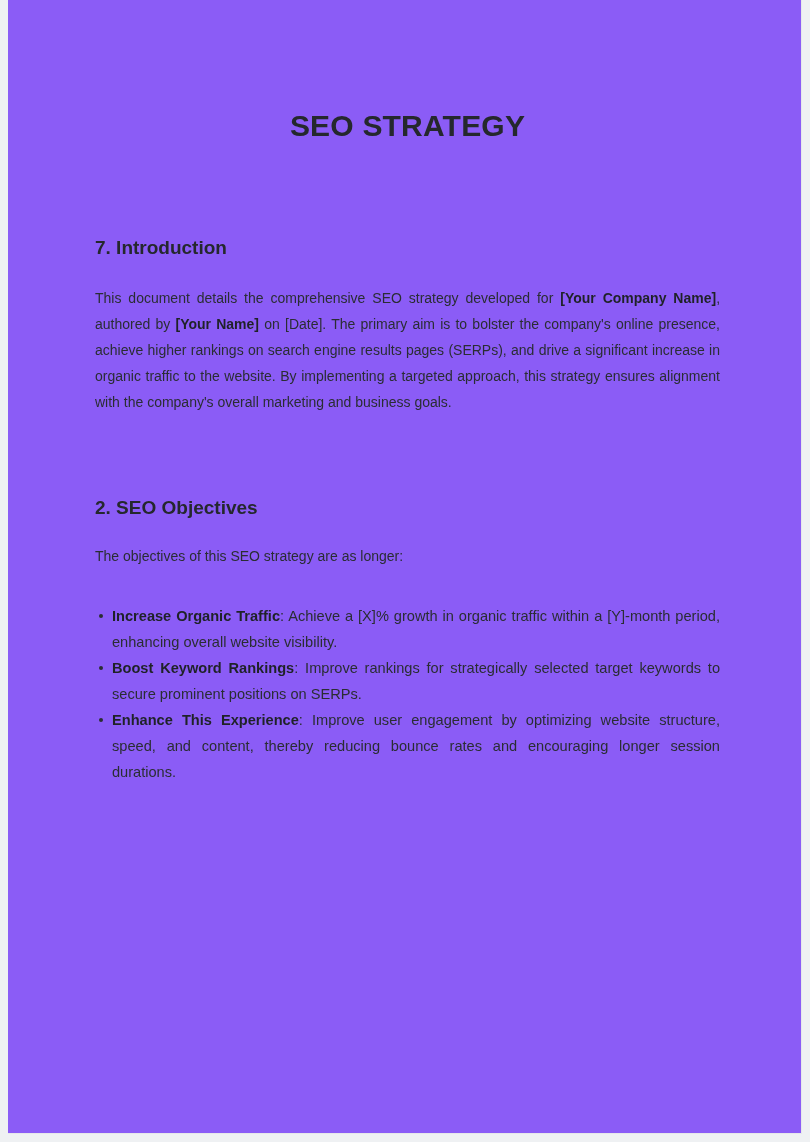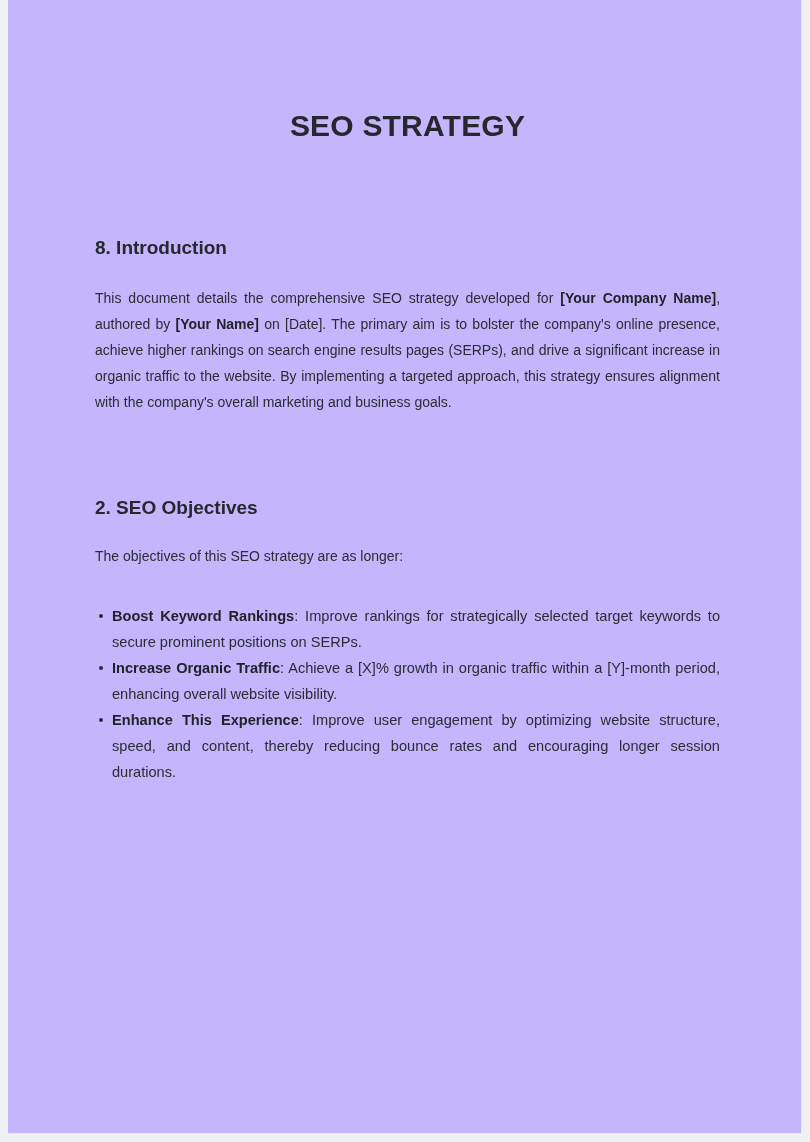--- a/index.html
+++ b/index.html
@@ -15,21 +15,21 @@
     -webkit-font-smoothing: antialiased;
     overflow: hidden;
   }
 
   .page {
     position: absolute;
     left: 8px;
     top: 0;
     width: 794px;
     height: 1134px;
-    background: #c4b5fd;
+    background: #8b5cf6;
     border-right: 1px solid #e6e8ea;
     border-bottom: 1px solid #e6e8ea;
     box-sizing: border-box;
     overflow: hidden;
   }
 
   .content {
     position: absolute;
     left: 87px;
     top: 0;
@@ -111,32 +111,32 @@
 </style>
 </head>
 <body>
 
 <div class="page">
   <div class="content">
 
     <h1 class="doc-title">SEO STRATEGY</h1>
 
     <div class="sec-intro">
-      <h2 class="section-heading">8. Introduction</h2>
+      <h2 class="section-heading">7. Introduction</h2>
 
       <p class="body-text intro-para"><span>This document details the comprehensive SEO strategy developed for </span><b>[Your Company Name]</b><span>, authored by </span><b>[Your Name]</b><span> on [Date]. The primary aim is to bolster the company's online presence, achieve higher rankings on search engine results pages (SERPs), and drive a significant increase in organic traffic to the website. By implementing a targeted approach, this strategy ensures alignment with the company's overall marketing and business goals.</span></p>
     </div>
 
     <div class="sec-objectives">
       <h2 class="section-heading">2. SEO Objectives</h2>
 
       <p class="body-text objectives-para">The objectives of this SEO strategy are as longer:</p>
 
       <ul class="objectives-list">
+        <li><span class="bullet-dot"></span><b>Increase Organic Traffic</b><span>: </span><span>Achieve a [X]% growth in organic traffic within a [Y]-month period, enhancing overall website visibility.</span></li>
         <li><span class="bullet-dot"></span><b>Boost Keyword Rankings</b><span>: </span><span>Improve rankings for strategically selected target keywords to secure prominent positions on SERPs.</span></li>
-        <li><span class="bullet-dot"></span><b>Increase Organic Traffic</b><span>: </span><span>Achieve a [X]% growth in organic traffic within a [Y]-month period, enhancing overall website visibility.</span></li>
         <li><span class="bullet-dot"></span><b>Enhance This Experience</b><span>: </span><span>Improve user engagement by optimizing website structure, speed, and content, thereby reducing bounce rates and encouraging longer session durations.</span></li>
       </ul>
     </div>
 
 
   </div>
 </div>
 
 </body></html>

